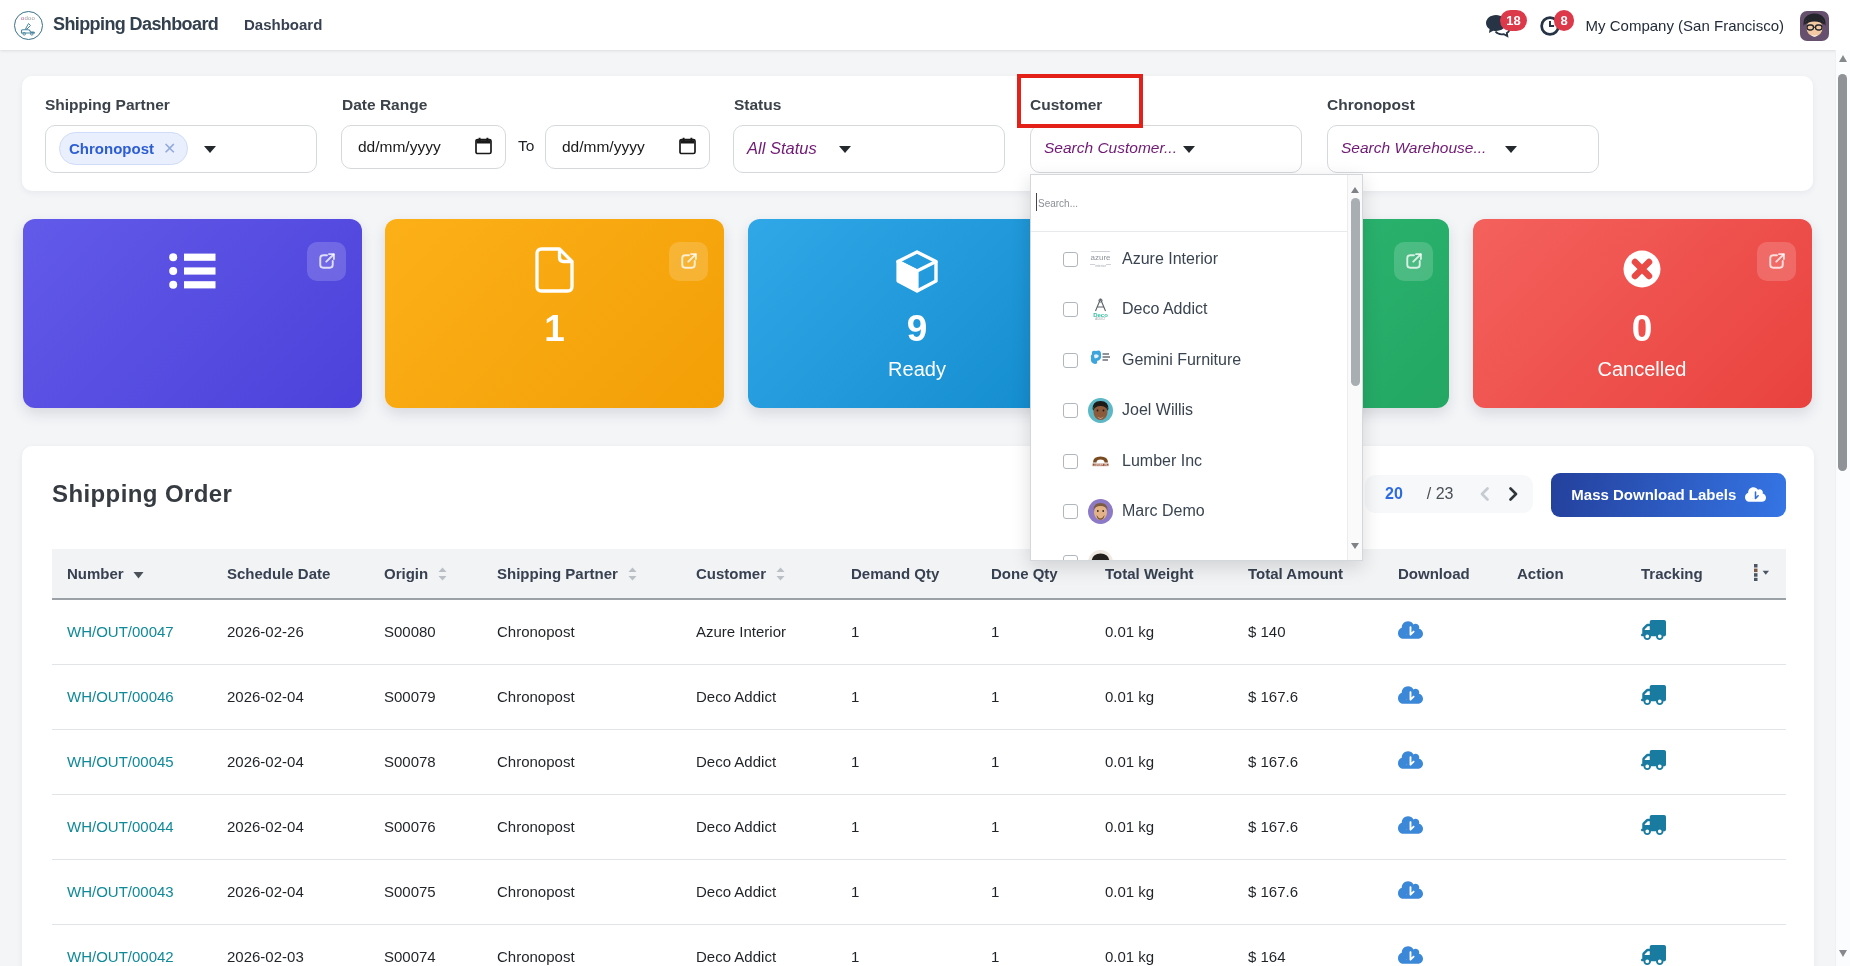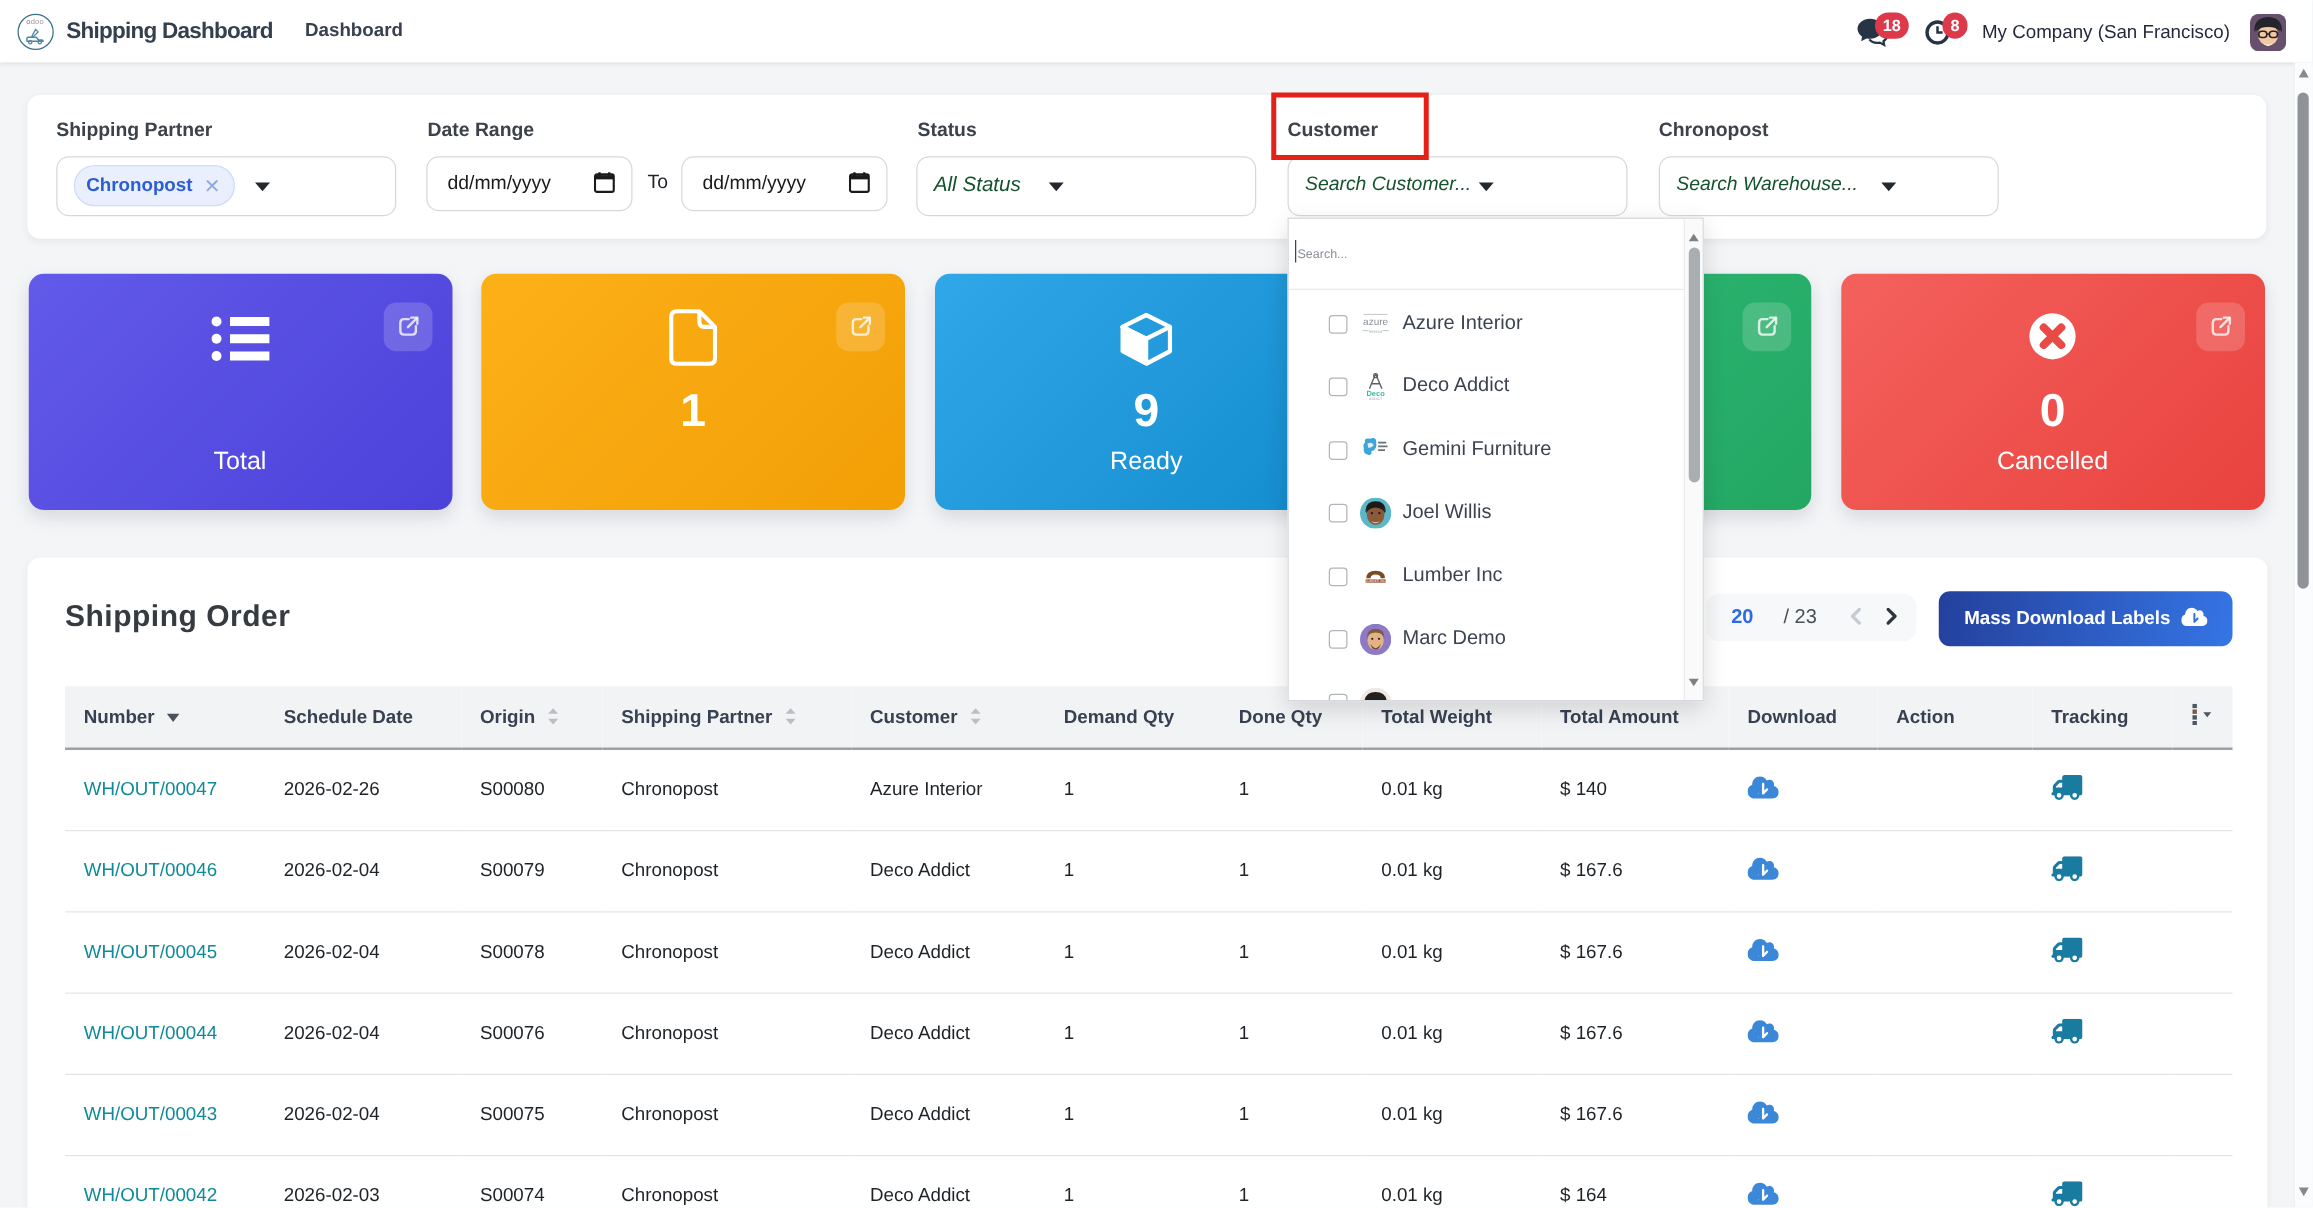--- a/index.html
+++ b/index.html
@@ -15,21 +15,21 @@
 #logo .otxt b { color:#c2529b; font-weight:400; }
 #navCompany { position:absolute; right:66px; top:17px; font-size:15px; color:#1f2937; }
 #avatar { position:absolute; left:1800px; top:11px; width:29px; height:30px; border-radius:7px; overflow:hidden; }
 .badge { position:absolute; background:#dc3a4b; color:#fff; font-size:13px; font-weight:700; border-radius:11px; text-align:center; line-height:21px; height:21px; z-index:2; }
 
 
 #filterCard { position:absolute; left:22px; top:76px; width:1791px; height:115px; background:#fff; border-radius:10px; box-shadow:0 2px 6px rgba(25,35,60,.06); }
 .flabel { position:absolute; top:20px; font-size:15.5px; font-weight:700; color:#3b424a; }
 .fselect { position:absolute; top:49px; height:48px; width:272px; border:1px solid #d6d9dc; border-radius:10px; background:#fff; }
 .fdate { position:absolute; top:49px; height:44px; width:165px; border:1px solid #d6d9dc; border-radius:10px; background:#fff; font-size:15.5px; color:#1a1a1a; display:flex; align-items:center; padding:0 12px 0 16px; }
-.placeholder { font-style:italic; color:#14532d; font-size:15.5px; }
+.placeholder { font-style:italic; color:#701a75; font-size:15.5px; }
 .caret { display:inline-block; width:0; height:0; border-left:6px solid transparent; border-right:6px solid transparent; border-top:7px solid #24292e; vertical-align:middle; margin-left:9px; }
 #chip { position:absolute; left:13px; top:6px; height:33px; background:#e9effc; border:1px solid #cedcf9; border-radius:17px; display:flex; align-items:center; padding:0 11px 0 9px; }
 #chip .t { color:#2c5dd4; font-weight:700; font-size:15px; }
 #chip .x { color:#93a9dd; font-size:16px; margin-left:9px; font-weight:400; }
 
 
 #redrect { position:absolute; left:1017px; top:74px; width:126px; height:54px; border:4px solid #e32119; z-index:60; }
 
 
 .scard { position:absolute; top:219px; width:339px; height:189px; border-radius:12px; color:#fff; box-shadow:0 6px 14px rgba(30,40,70,.13); }
@@ -150,21 +150,20 @@
   <div class="cicon" style="top:34px;">
     <svg width="47" height="36" viewBox="0 0 47 36">
       <circle cx="4.2" cy="4.2" r="4" fill="#fff"></circle>
         <circle cx="4.2" cy="18" r="4" fill="#fff"></circle>
         <circle cx="4.2" cy="31.8" r="4" fill="#fff"></circle>
       <rect x="15" y="0.6" width="31.5" height="7.2" fill="#fff"></rect>
         <rect x="15" y="14.4" width="31.5" height="7.2" fill="#fff"></rect>
         <rect x="15" y="28.2" width="31.5" height="7.2" fill="#fff"></rect>
     </svg>
   </div>
-    <div class="lbl">Total</div>
   <div class="extbtn">
       <svg width="23" height="23" viewBox="0 0 24 24">
     <path d="M12.5 5.5 H8.5 Q5.5 5.5 5.5 8.5 V15.5 Q5.5 18.5 8.5 18.5 H15.5 Q18.5 18.5 18.5 15.5 V11.5" stroke="rgba(255,255,255,.78)" stroke-width="2" fill="none" stroke-linecap="round"></path>
     <path d="M11.8 12.2 L19.3 4.7" stroke="rgba(255,255,255,.78)" stroke-width="2" fill="none" stroke-linecap="round"></path>
     <path d="M14.6 4.3 H19.7 V9.4" stroke="rgba(255,255,255,.78)" stroke-width="2" fill="none" stroke-linecap="round" stroke-linejoin="round"></path>
   </svg>
     </div>
 </div>
 <div class="scard" style="left:385px; background:linear-gradient(135deg,#fcb018,#f39f06);">
   <div class="cicon" style="top:28px;">

